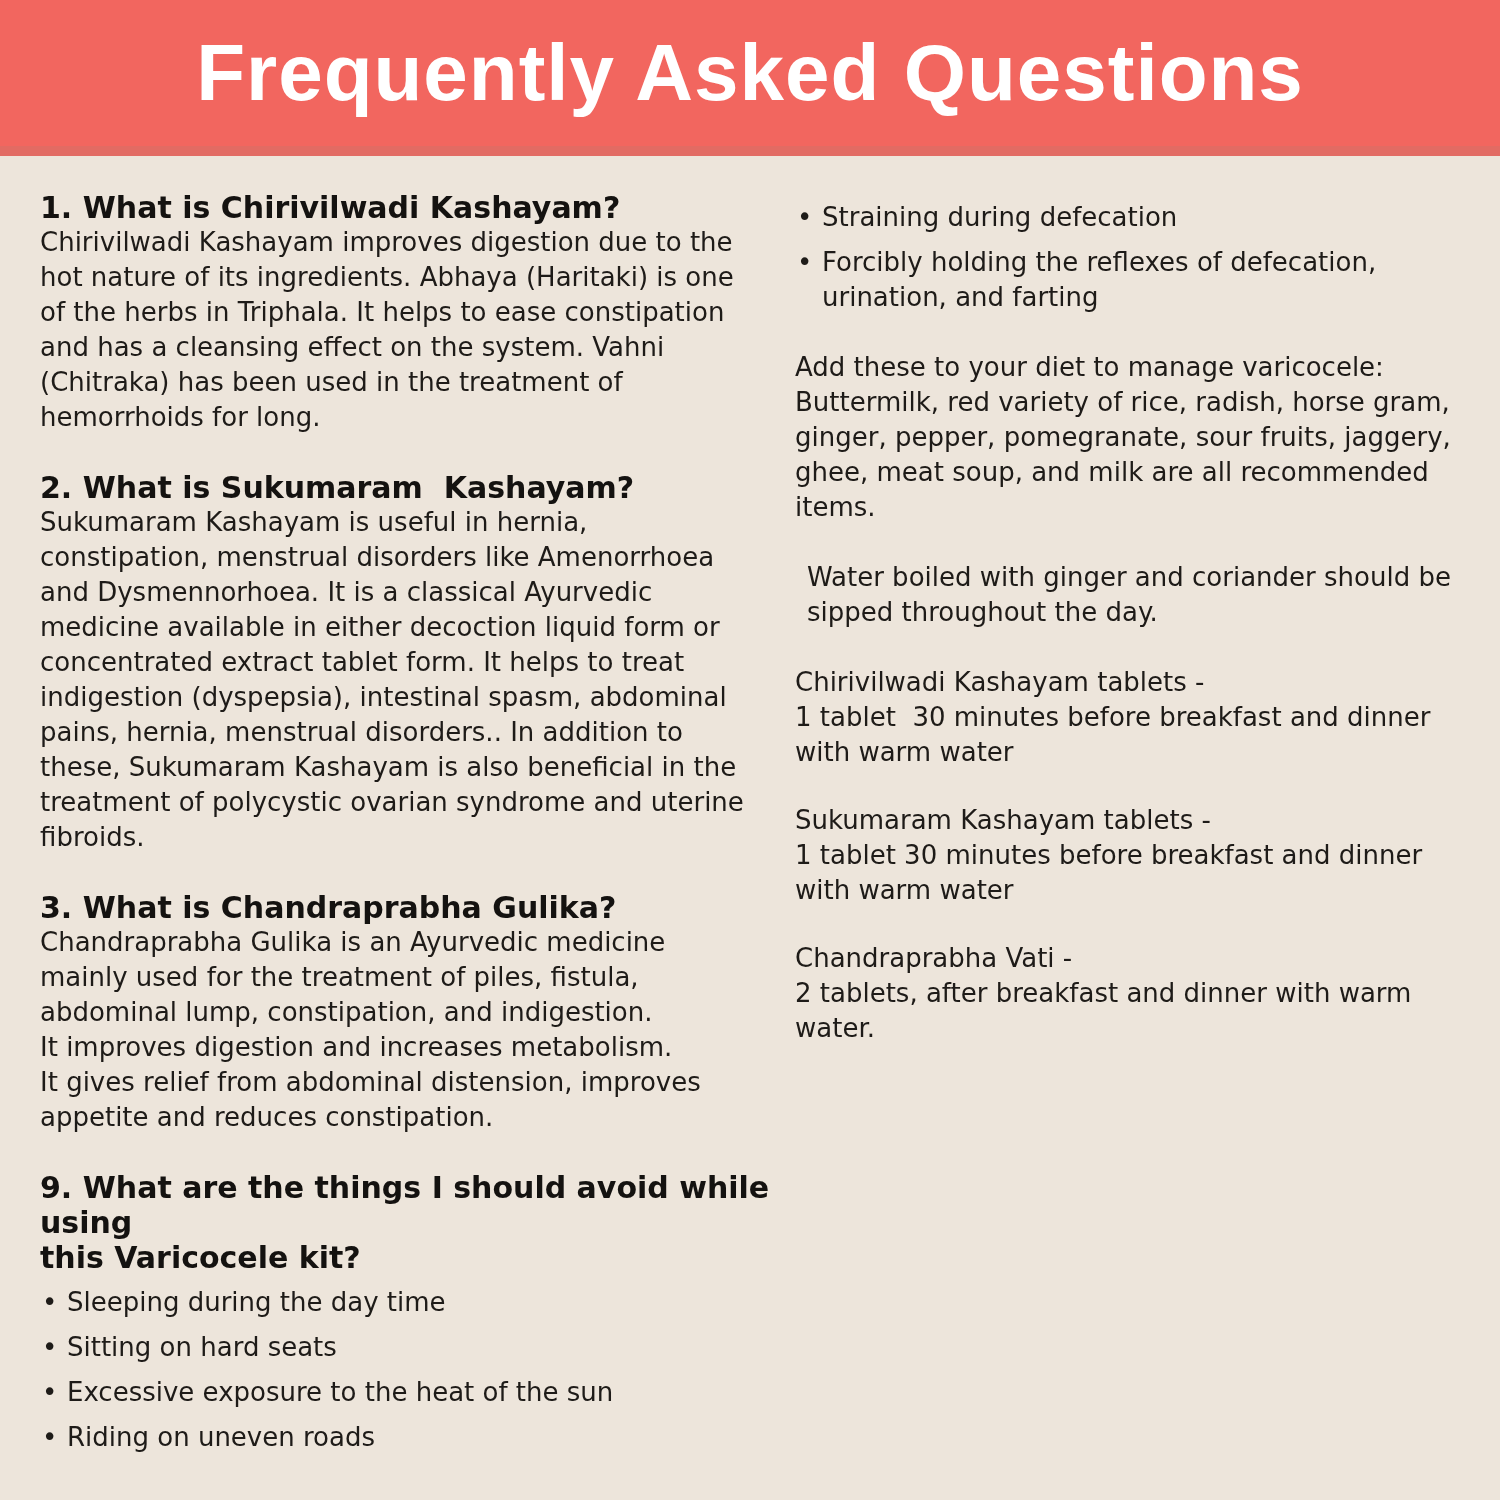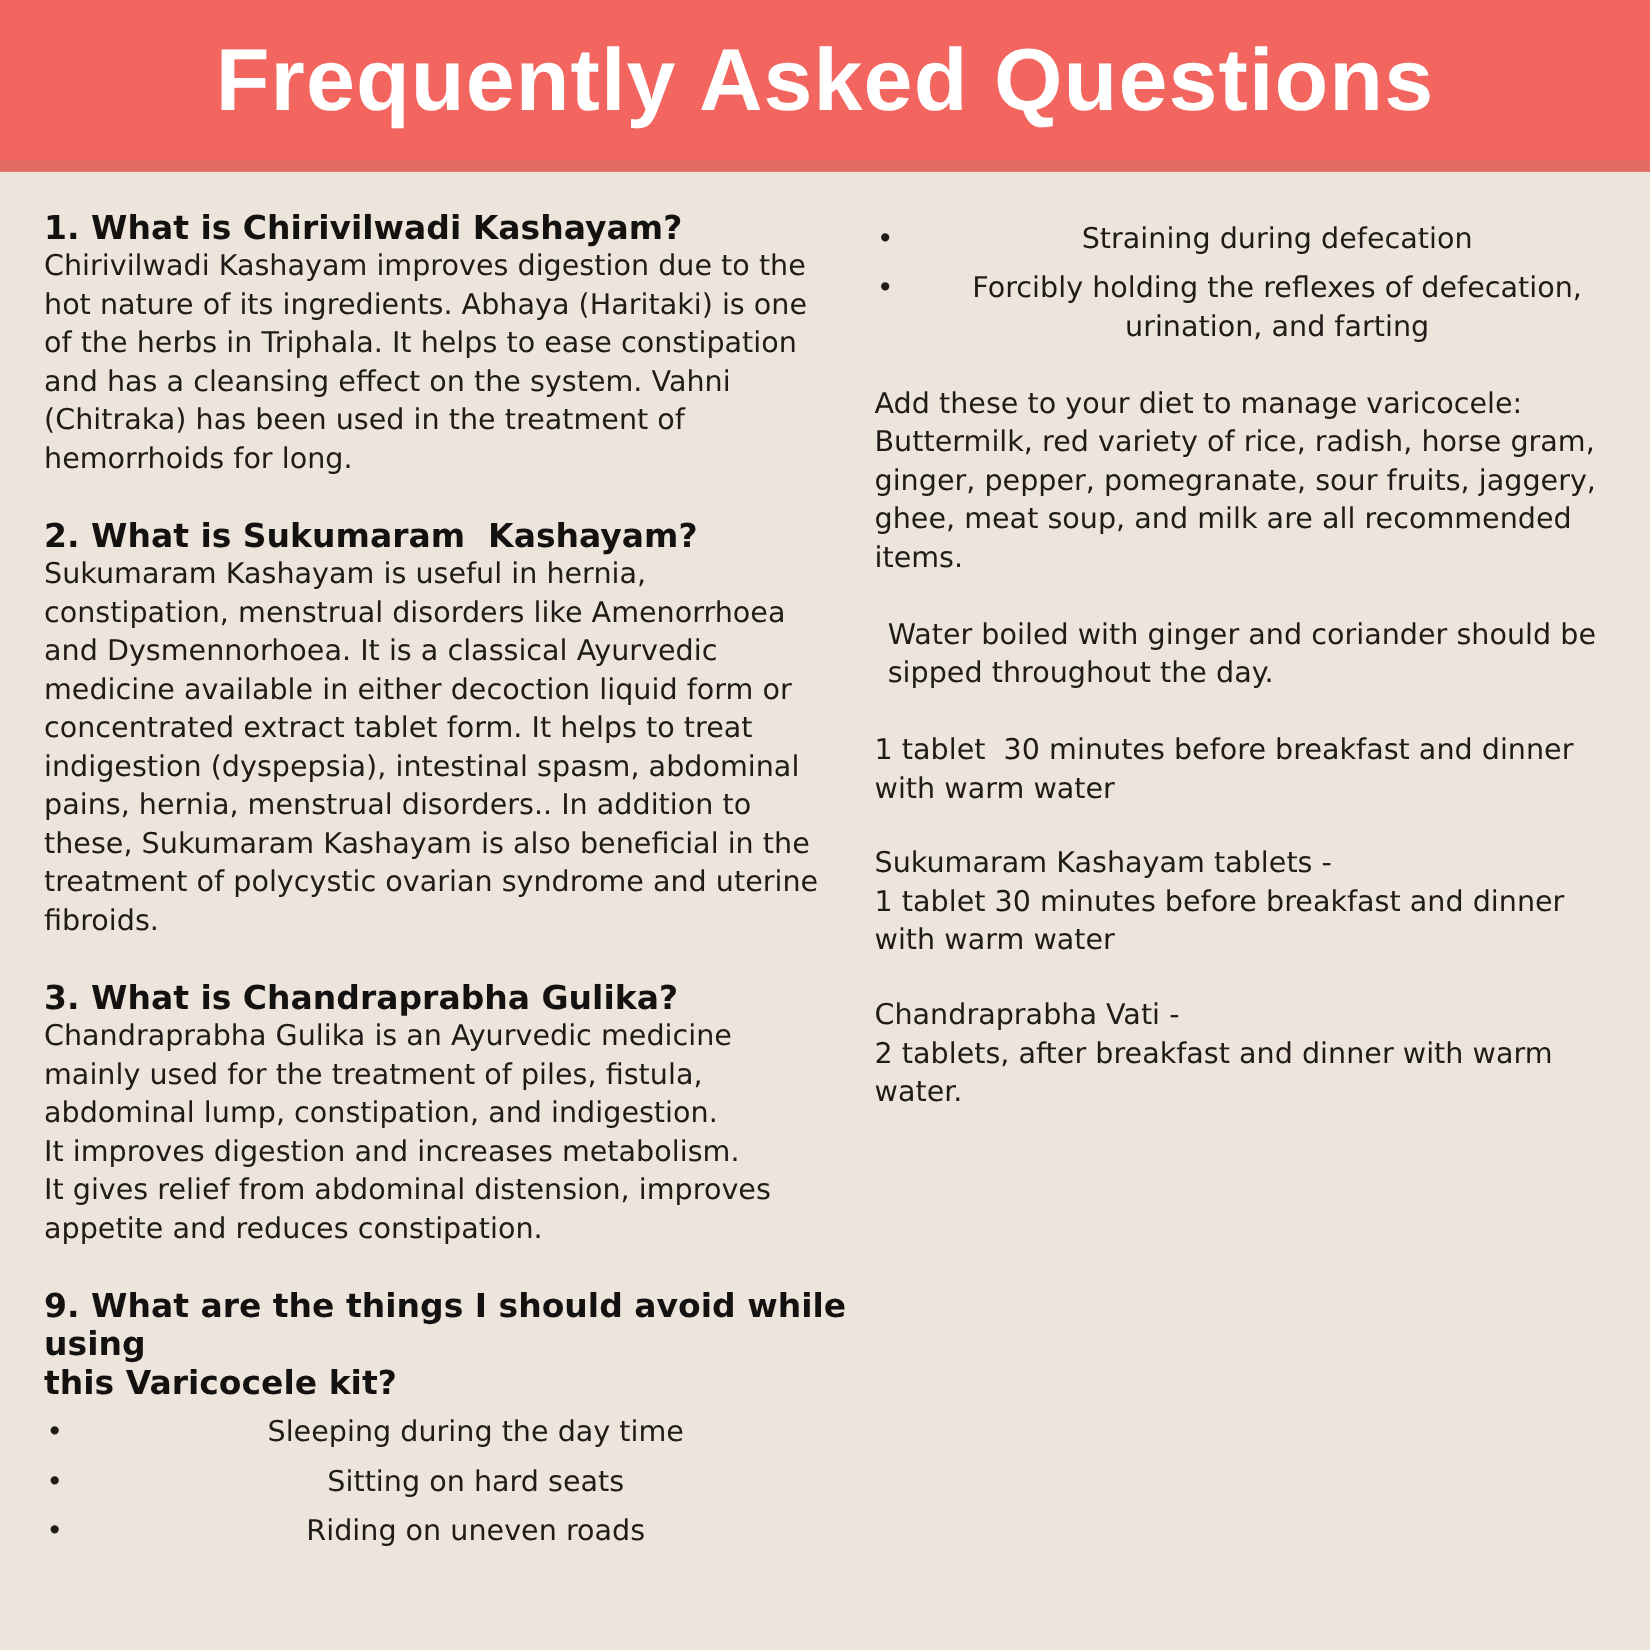--- a/index.html
+++ b/index.html
@@ -45,21 +45,20 @@
   }
   .sec { margin-top: 35px; }
   .sec-first { margin-top: 0; }
   .intro { margin-top: 8px; }
   ul.bullets { list-style: none; margin: 1px 0 0 0; padding: 0; }
   ul.bullets li {
     position: relative;
     padding-left: 27px;
     margin-top: 10px;
     white-space: pre-line;
-    text-align: center;
   }
   ul.bullets li::before {
     content: "\2022";
     position: absolute; left: 2px; top: 0;
   }
   .para-gap { margin-top: 35px; margin-left: 12px; }
   .dose-item { margin-top: 33px; }
   .dose-item.first { margin-top: 0; }
   .dose-name, .dose-text { margin: 0; white-space: pre-line; }
 </style>
@@ -109,20 +108,21 @@
 It gives relief from abdominal distension, improves
 appetite and reduces constipation.</p>
       </div>
 
       <div class="sec">
         <h2 class="q">9. What are the things I should avoid while using
 this Varicocele kit?</h2>
         <ul class="bullets">
           <li>Sleeping during the day time</li>
           <li>Sitting on hard seats</li>
+          <li>Excessive exposure to the heat of the sun</li>
           <li>Riding on uneven roads</li>
         </ul>
       </div>
 
     </section>
 
     <section class="col col-right">
 
       <ul class="bullets" style="margin-top:0">
         <li>Straining during defecation</li>
@@ -136,20 +136,21 @@
 ginger, pepper, pomegranate, sour fruits, jaggery,
 ghee, meat soup, and milk are all recommended
 items.</p>
         <p class="a para-gap">Water boiled with ginger and coriander should be
 sipped throughout the day.</p>
       </div>
 
       <div class="sec">
 
         <div class="dose-item first">
+          <p class="dose-name">Chirivilwadi Kashayam tablets -</p>
           <p class="dose-text">1 tablet&nbsp; 30 minutes before breakfast and dinner
 with warm water</p>
         </div>
 
         <div class="dose-item">
           <p class="dose-name">Sukumaram Kashayam tablets -</p>
           <p class="dose-text">1 tablet 30 minutes before breakfast and dinner
 with warm water</p>
         </div>
 

